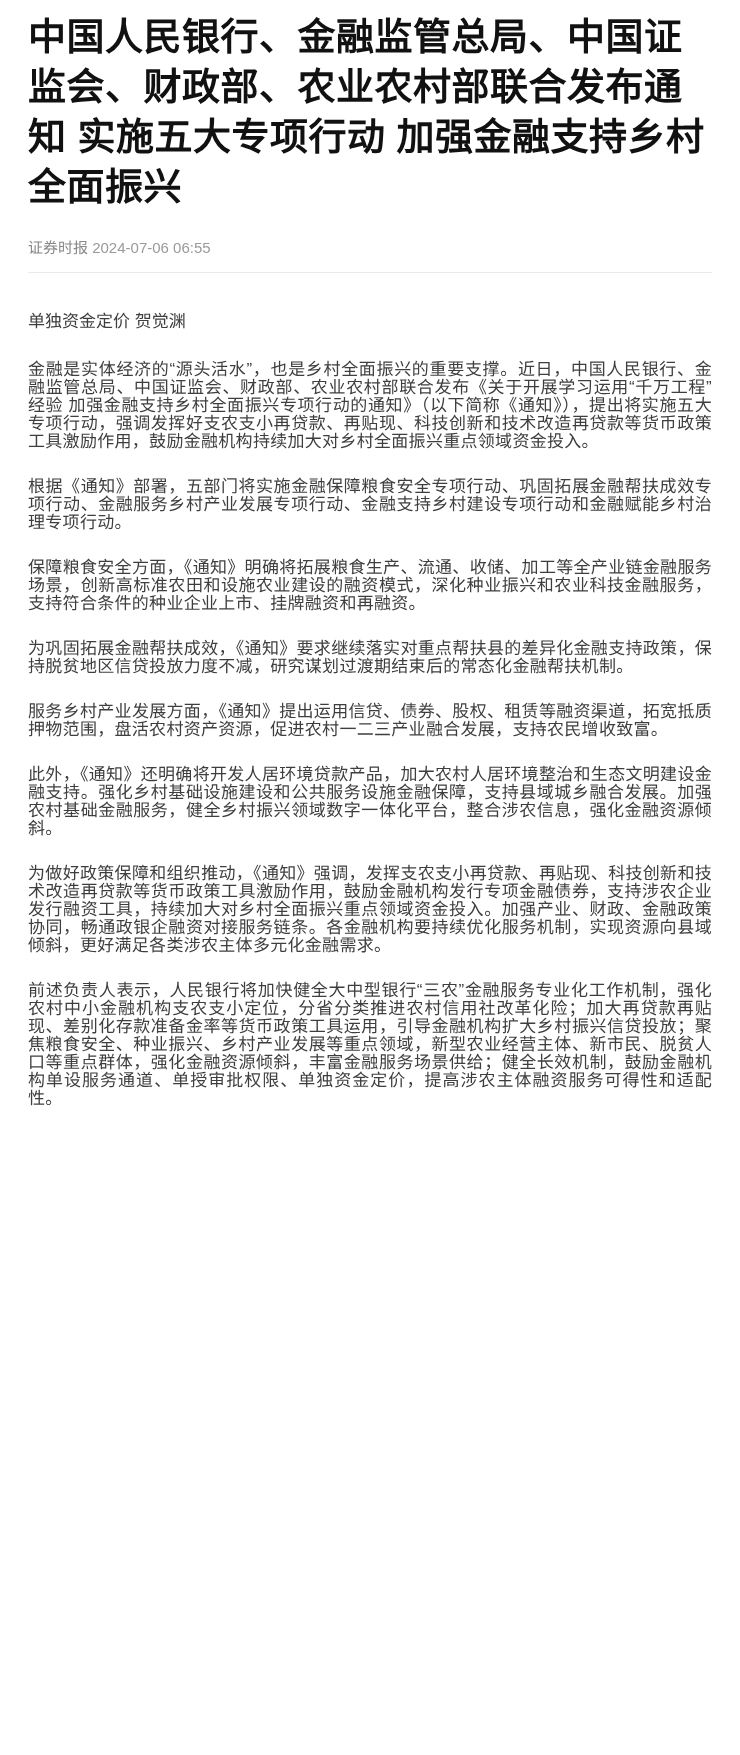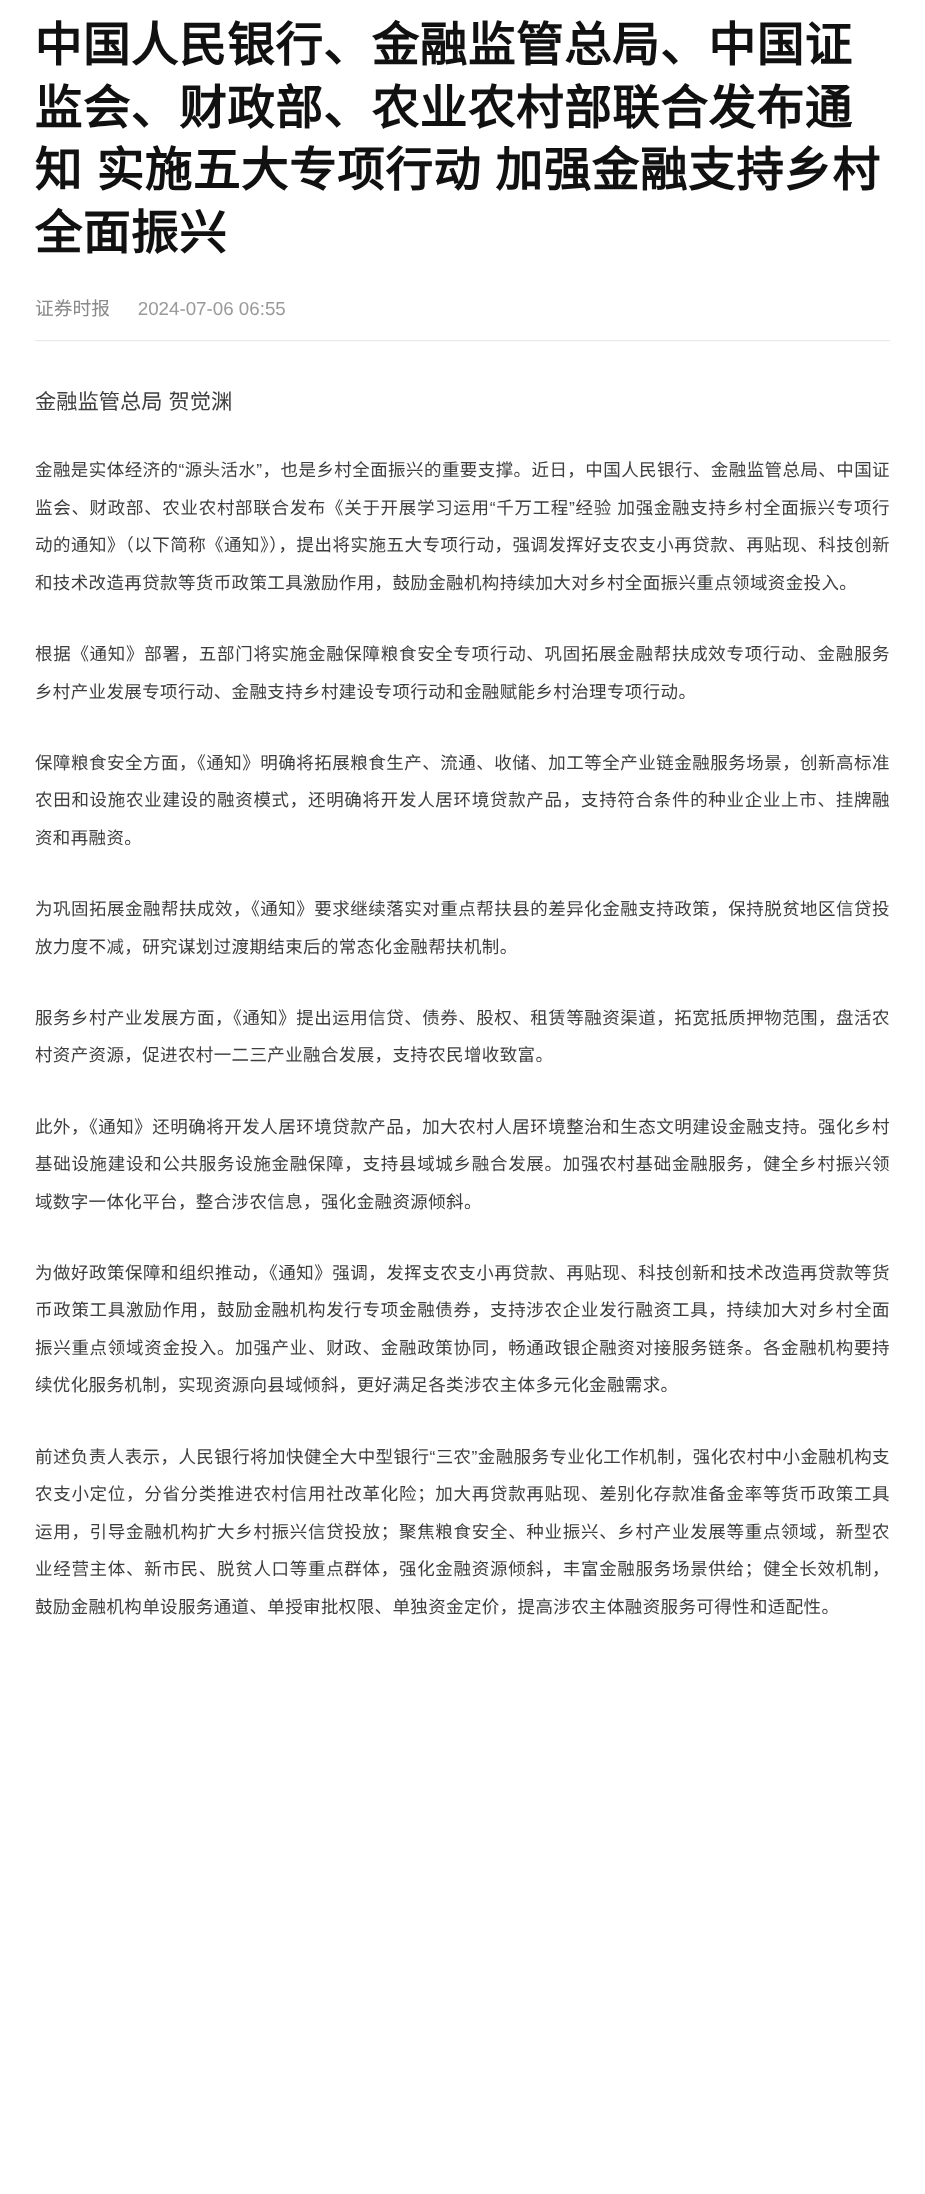--- a/index.html
+++ b/index.html
@@ -32,39 +32,38 @@
     letter-spacing:0.5px;
   }
   .meta{
     margin-top:26px;
     font-size:15px;
     line-height:20px;
     color:var(--timestamp);
   }
   .meta .source{
     color:var(--source);
-    margin-right:18px;
     cursor:pointer;
     text-align:center;
   }
   .divider{
     border:0;
     border-top:1px solid var(--divider);
     margin:14px 0 0 0;
   }
   .byline{
     margin:37px 0 0 0;
     font-size:17px;
     line-height:24px;
     color:var(--body);
   }
   .para{
     margin:27px 0 0 0;
-    font-size:14px;
-    line-height:30px;
+    font-size:17px;
+    line-height:18px;
     color:var(--body);
     text-align:justify;
     letter-spacing:0.3px;
   }
 </style>
 </head>
 <body>
 
 <div class="page">
 
@@ -73,26 +72,26 @@
 
     <div class="meta">
       <span class="source">证券时报</span>
       <span class="timestamp">2024-07-06 06:55</span>
     </div>
 
     <hr class="divider">
   </header>
 
   <main>
-    <p class="byline">金融监管总局 贺觉渊</p>
+    <p class="byline">单独资金定价 贺觉渊</p>
 
     <div id="paragraphs">
         <p class="para">金融是实体经济的“源头活水”，也是乡村全面振兴的重要支撑。近日，中国人民银行、金融监管总局、中国证监会、财政部、农业农村部联合发布《关于开展学习运用“千万工程”经验 加强金融支持乡村全面振兴专项行动的通知》（以下简称《通知》），提出将实施五大专项行动，强调发挥好支农支小再贷款、再贴现、科技创新和技术改造再贷款等货币政策工具激励作用，鼓励金融机构持续加大对乡村全面振兴重点领域资金投入。</p>
         <p class="para">根据《通知》部署，五部门将实施金融保障粮食安全专项行动、巩固拓展金融帮扶成效专项行动、金融服务乡村产业发展专项行动、金融支持乡村建设专项行动和金融赋能乡村治理专项行动。</p>
-        <p class="para">保障粮食安全方面，《通知》明确将拓展粮食生产、流通、收储、加工等全产业链金融服务场景，创新高标准农田和设施农业建设的融资模式，还明确将开发人居环境贷款产品，支持符合条件的种业企业上市、挂牌融资和再融资。</p>
+        <p class="para">保障粮食安全方面，《通知》明确将拓展粮食生产、流通、收储、加工等全产业链金融服务场景，创新高标准农田和设施农业建设的融资模式，深化种业振兴和农业科技金融服务，支持符合条件的种业企业上市、挂牌融资和再融资。</p>
         <p class="para">为巩固拓展金融帮扶成效，《通知》要求继续落实对重点帮扶县的差异化金融支持政策，保持脱贫地区信贷投放力度不减，研究谋划过渡期结束后的常态化金融帮扶机制。</p>
         <p class="para">服务乡村产业发展方面，《通知》提出运用信贷、债券、股权、租赁等融资渠道，拓宽抵质押物范围，盘活农村资产资源，促进农村一二三产业融合发展，支持农民增收致富。</p>
         <p class="para">此外，《通知》还明确将开发人居环境贷款产品，加大农村人居环境整治和生态文明建设金融支持。强化乡村基础设施建设和公共服务设施金融保障，支持县域城乡融合发展。加强农村基础金融服务，健全乡村振兴领域数字一体化平台，整合涉农信息，强化金融资源倾斜。</p>
         <p class="para">为做好政策保障和组织推动，《通知》强调，发挥支农支小再贷款、再贴现、科技创新和技术改造再贷款等货币政策工具激励作用，鼓励金融机构发行专项金融债券，支持涉农企业发行融资工具，持续加大对乡村全面振兴重点领域资金投入。加强产业、财政、金融政策协同，畅通政银企融资对接服务链条。各金融机构要持续优化服务机制，实现资源向县域倾斜，更好满足各类涉农主体多元化金融需求。</p>
         <p class="para">前述负责人表示，人民银行将加快健全大中型银行“三农”金融服务专业化工作机制，强化农村中小金融机构支农支小定位，分省分类推进农村信用社改革化险；加大再贷款再贴现、差别化存款准备金率等货币政策工具运用，引导金融机构扩大乡村振兴信贷投放；聚焦粮食安全、种业振兴、乡村产业发展等重点领域，新型农业经营主体、新市民、脱贫人口等重点群体，强化金融资源倾斜，丰富金融服务场景供给；健全长效机制，鼓励金融机构单设服务通道、单授审批权限、单独资金定价，提高涉农主体融资服务可得性和适配性。</p>
       </div>
   </main>
 
 </div>
 

